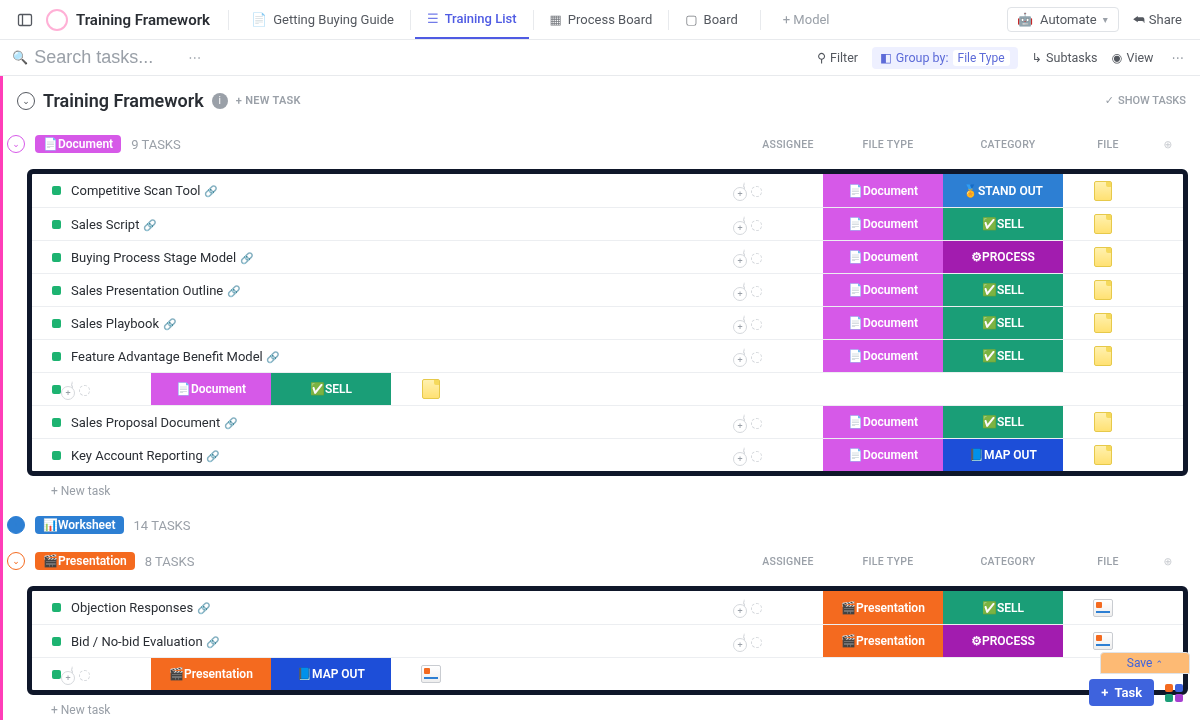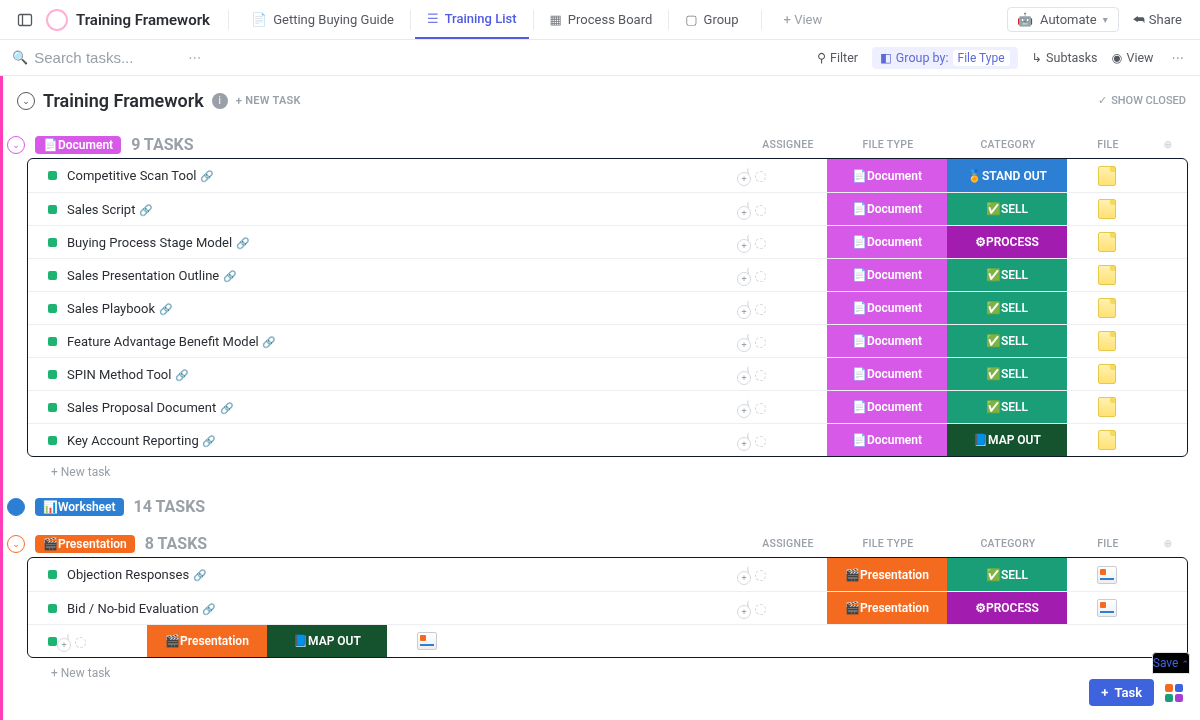--- a/index.html
+++ b/index.html
@@ -16,79 +16,79 @@
 .view-tab .vt-icon { font-size: 13px; opacity: .8; }
 .tab-sep { width: 1px; height: 20px; background: #e8eaed; margin: 0 4px; }
 .header-right { margin-left: auto; display: flex; align-items: center; gap: 8px; }
 .btn-outline { border: 1px solid #e0e3e7; border-radius: 4px; padding: 4px 10px; display: flex; align-items: center; gap: 6px; cursor: pointer; color: #54585f; font-size: 13px; background:#fff;}
 .btn-outline .chev { font-size: 10px; color:#9aa0a8;}
 .share-btn { display: flex; align-items: center; gap: 4px; color: #54585f; cursor: pointer; padding: 4px 6px; font-size:13px;}
 
 
 .filter-bar { display: flex; align-items: center; height: 36px; border-bottom: 1px solid #e8eaed; padding: 0 12px; gap: 10px; }
 .search-wrap { display: flex; align-items: center; gap: 6px; color: #9aa0a8; }
-.search-input { border: none; outline: none; font-size: 15px; width: 140px; color:#54585f;}
+.search-input { border: none; outline: none; font-size: 18px; width: 140px; color:#54585f;}
 .search-input::placeholder{color:#9aa0a8;}
 .dots { color: #9aa0a8; cursor: pointer; padding:0 4px;}
 .filter-right { margin-left: auto; display: flex; align-items: center; gap: 14px; color: #54585f; font-size: 12.5px; }
 .fr-item { display: flex; align-items: center; gap: 4px; cursor: pointer; }
 .groupby-chip { background: #eef0ff; color: #5d6bd8; border-radius: 4px; padding: 3px 8px; display: flex; align-items: center; gap: 4px; }
 .groupby-chip .gv { background: #fff; border-radius: 3px; padding: 1px 5px; color:#5d6bd8; font-size:12px;}
 
 
 .body-wrap { border-left: 3px solid #ff3db8; height: calc(720px - 76px); overflow-y: auto; padding-bottom: 60px; }
 .list-header { display: flex; align-items: center; padding: 14px 14px 6px; gap: 8px; }
 .collapse-circle { width: 18px; height: 18px; border: 1px solid #54585f; border-radius: 50%; display:flex;align-items:center;justify-content:center;font-size:9px;color:#54585f; cursor:pointer;}
 .list-title { font-size: 18px; font-weight: 600; }
 .info-i { width:16px;height:16px;border-radius:50%;background:#9aa0a8;color:#fff;font-size:10px;display:inline-flex;align-items:center;justify-content:center;}
 .new-task-top { color:#9aa0a8; font-size:11px; font-weight:600; letter-spacing:.3px; cursor:pointer;}
 .show-closed { margin-left:auto; color:#9aa0a8; font-size:11px; display:flex; gap:4px; cursor:pointer; font-weight:500;}
 
 .group { margin: 18px 12px 0 24px; }
 .group-head { display:flex; align-items:center; gap:10px; position:relative;}
 .group-caret { width:18px; height:18px; border:1.5px solid; border-radius:50%; display:flex;align-items:center;justify-content:center;font-size:9px; cursor:pointer; margin-left:-20px; background:#fff;}
 .group-pill { border-radius:4px; padding:2px 8px; color:#fff; font-size:12px; font-weight:600; display:inline-flex; align-items:center; gap:4px;}
-.task-count { color:#9aa0a8; font-size:16px; font-weight:700;}
+.task-count { color:#9aa0a8; font-size:13px; font-weight:400;}
 .cols { margin-left:auto; display:grid; grid-template-columns: 80px 120px 120px 80px 40px; font-size:10.5px; color:#9aa0a8; text-align:center; letter-spacing:.3px; font-weight:500;}
 .g-doc .group-caret{border-color:#d659e8;color:#d659e8;}
 .g-doc .group-pill{background:#d659e8;}
 .g-ws .group-caret{border-color:#2d7fd3;color:#2d7fd3;background:#2d7fd3;}
 .g-ws .group-pill{background:#2d7fd3;}
 .g-pr .group-caret{border-color:#f46a1f;color:#f46a1f;}
 .g-pr .group-pill{background:#f46a1f;}
 
-.task-rows { border:1px solid #0f172a; border-radius:6px; margin-top:4px; overflow:hidden;}
+.task-rows { border:5px solid #0f172a; border-radius:6px; margin-top:16px; overflow:hidden;}
 .task-row { display:flex; align-items:center; height:33px; border-top:1px solid #eceef1; padding-left:20px;}
 .task-row:first-child{border-top:none;}
 .status-sq { width:9px; height:9px; background:#1db371; border-radius:2px; margin-right:10px; flex-shrink:0;}
 .task-name { flex:1; font-size:13px; color:#2a2e34;}
 .clip { color:#c9ccd1; margin-left:4px; font-size:11px;}
 .row-cols { display:grid; grid-template-columns: 80px 120px 120px 80px 40px; align-items:center; height:100%;}
 .assignee-add { width:24px;height:24px;border:1px dashed #d5d8dc;border-radius:50%; position:relative; margin:0 auto; }
 .assignee-add::before { content:''; width:9px;height:9px; border:1px dashed #d5d8dc; border-radius:50%;position:absolute;top:3px;left:7px;}
 .assignee-add::after { content:'+'; position:absolute; bottom:-3px; right:-3px; width:12px;height:12px;border-radius:50%;background:#fff;border:1px solid #d5d8dc;font-size:9px;display:flex;align-items:center;justify-content:center;color:#9aa0a8;}
 .tag-cell { height:100%; display:flex; align-items:center; justify-content:center; color:#fff; font-weight:600; font-size:12px;}
 .ft-doc{background:#d659e8;} .ft-pres{background:#f46a1f;}
-.cat-stand{background:#2d7fd3;} .cat-sell{background:#1a9e77;} .cat-process{background:#a21caf;} .cat-map{background:#14532d;}
+.cat-stand{background:#2d7fd3;} .cat-sell{background:#1a9e77;} .cat-process{background:#a21caf;} .cat-map{background:#1d4ed8;}
 .file-cell { text-align:center; display:flex; justify-content:center; }
 .file-icon { width:18px;height:20px;background:linear-gradient(#fff1b0,#ffe173);border:1px solid #e6c94a;border-radius:2px;position:relative;}
 .file-icon::after{content:'';position:absolute;top:0;right:0;width:5px;height:5px;background:#f5d95c;border-bottom-left-radius:2px;}
 .file-icon-p { width:20px;height:18px;background:linear-gradient(#fff,#eee);border:1px solid #c9ccd1;border-radius:2px;position:relative;}
 .file-icon-p::before{content:'';position:absolute;left:2px;top:2px;width:6px;height:6px;background:#f46a1f;border-radius:1px;}
 .file-icon-p::after{content:'';position:absolute;left:2px;bottom:3px;width:14px;height:2px;background:#2d7fd3;}
 .plus-col { color:#c9ccd1; text-align:center; cursor:pointer;}
 .new-task-row { color:#9aa0a8; font-size:12px; padding:8px 0 0 24px; cursor:pointer;}
 
 .floating { position:absolute; bottom:14px; right:14px; display:flex; align-items:center; gap:8px;}
 .task-btn { background:#3e63dd; color:#fff; border-radius:4px; padding:6px 12px; font-weight:600; display:flex; gap:6px; cursor:pointer; font-size:13px;}
 .grid-btn { width:24px;height:24px; display:grid; grid-template-columns:1fr 1fr; grid-template-rows:1fr 1fr; gap:2px; padding:3px; cursor:pointer;}
 .grid-btn span{border-radius:2px;}
 .grid-btn span:nth-child(1){background:#f46a1f;} .grid-btn span:nth-child(2){background:#3e63dd;}
 .grid-btn span:nth-child(3){background:#1a9e77;} .grid-btn span:nth-child(4){background:#a63fd1;}
-.save-pill { position:absolute; bottom:46px; right:10px; background:#000000; border:1px solid #e0e3e7; border-radius:4px 4px 0 0; padding:3px 0; font-size:12px; color:#3e63dd; cursor:pointer;}
+.save-pill { position:absolute; bottom:46px; right:10px; background:#fdba74; border:1px solid #e0e3e7; border-radius:4px 4px 0 0; padding:3px 26px; font-size:12px; color:#3e63dd; cursor:pointer;}
 </style>
 </head>
 <body>
 
 <div class="top-header">
   <span class="icon-btn">
     <svg width="16" height="16" viewBox="0 0 16 16" fill="none" stroke="#54585f" stroke-width="1.3">
         <rect x="1.5" y="2.5" width="13" height="11" rx="1.5"></rect>
         <line x1="5.5" y1="2.5" x2="5.5" y2="13.5"></line>
       </svg>
@@ -109,25 +109,25 @@
         <span>Training List</span>
       </div>
       <span class="tab-sep"></span>
       <div class="view-tab">
         <span class="vt-icon">▦</span>
         <span>Process Board</span>
       </div>
       <span class="tab-sep"></span>
       <div class="view-tab">
         <span class="vt-icon">▢</span>
-        <span>Group</span>
+        <span>Board</span>
       </div>
     </div>
   <span class="tab-sep"></span>
-  <span class="view-tab" style="color:#9aa0a8;">+ View</span>
+  <span class="view-tab" style="color:#9aa0a8;">+ Model</span>
   <div class="header-right">
     <div class="btn-outline">
       <span>🤖</span>
       <span>Automate</span>
       <span class="chev">▾</span>
     </div>
     <div class="share-btn">
       <span>⮪</span>
       <span>Share</span>
     </div>
@@ -163,21 +163,21 @@
 </div>
 
 <div class="body-wrap">
   <div class="list-header">
     <span class="collapse-circle">⌄</span>
     <span class="list-title">Training Framework</span>
     <span class="info-i">i</span>
     <span class="new-task-top">+ NEW TASK</span>
     <span class="show-closed">
         <span>✓</span>
-        <span>SHOW CLOSED</span>
+        <span>SHOW TASKS</span>
       </span>
   </div>
 
   <div id="groups">
       <div class="group g-doc">
         <div class="group-head">
     <span class="group-caret">⌄</span>
     <span class="group-pill">📄Document</span>
     <span class="task-count">9 TASKS</span>
     <div class="cols">
@@ -262,21 +262,20 @@
           <span class="tag-cell ft-doc">📄Document</span>
           <span class="tag-cell cat-sell">✅SELL</span>
           <span class="file-cell">
                 <span class="file-icon"></span>
               </span>
           <span></span>
         </div>
           </div>
           <div class="task-row">
             <span class="status-sq"></span>
-        <span class="task-name">SPIN Method Tool<span class="clip">🔗</span></span>
         <div class="row-cols">
           <span><span class="assignee-add"></span></span>
           <span class="tag-cell ft-doc">📄Document</span>
           <span class="tag-cell cat-sell">✅SELL</span>
           <span class="file-cell">
                 <span class="file-icon"></span>
               </span>
           <span></span>
         </div>
           </div>

